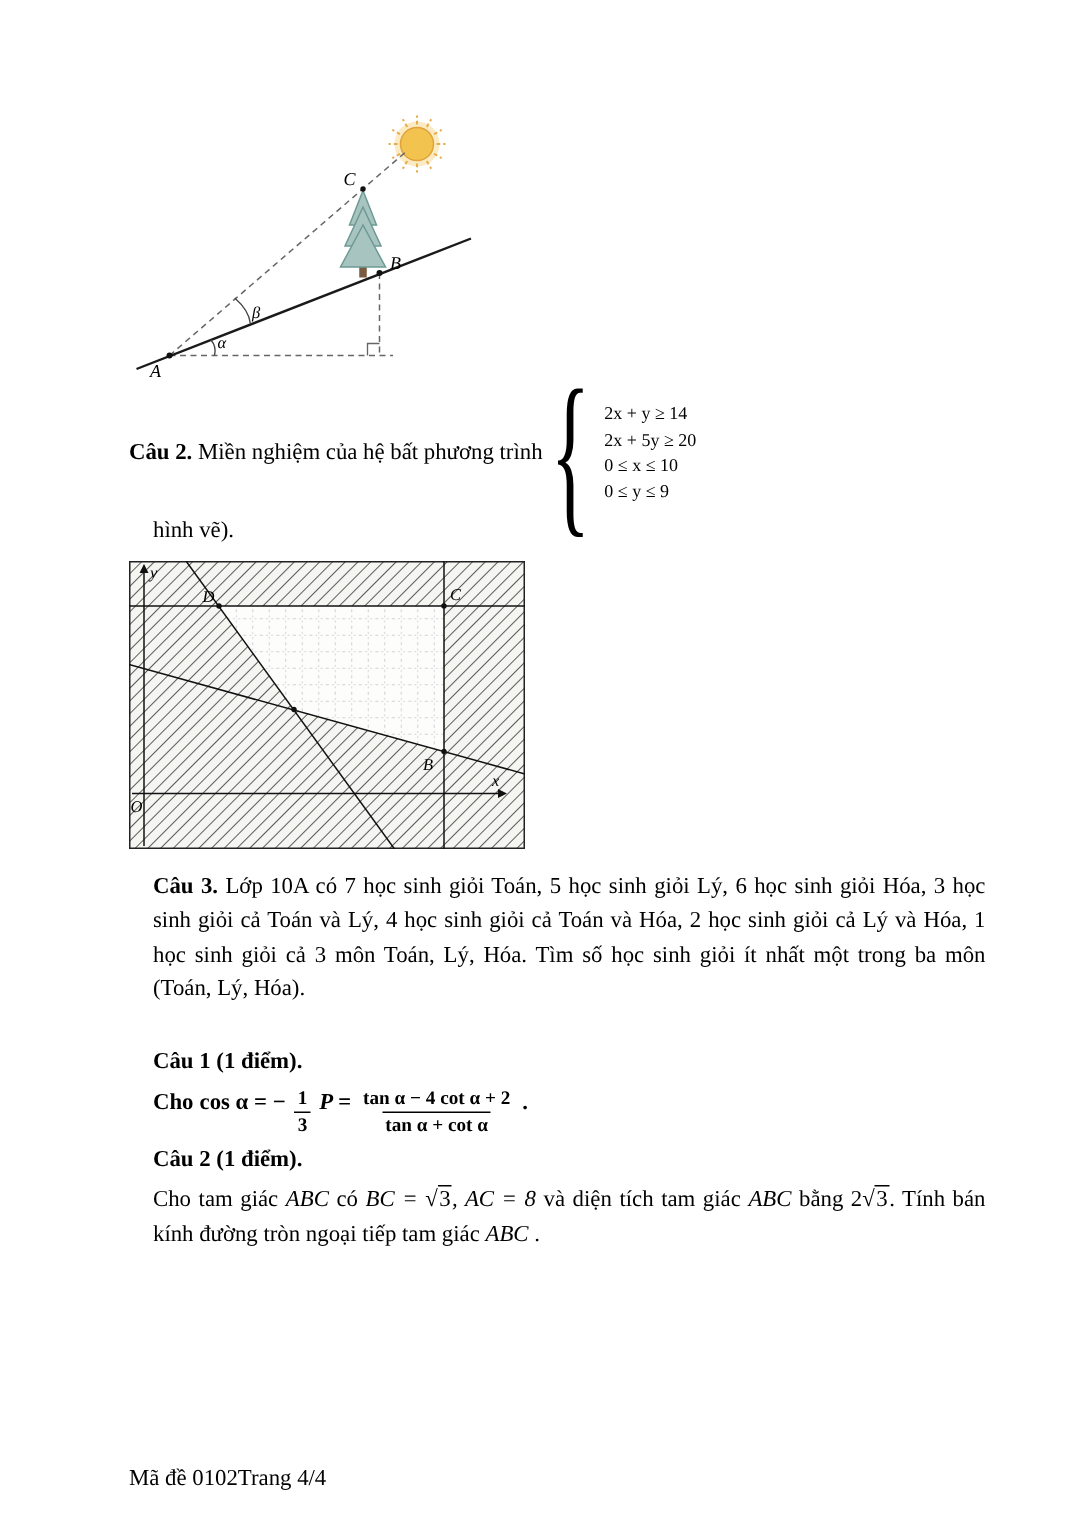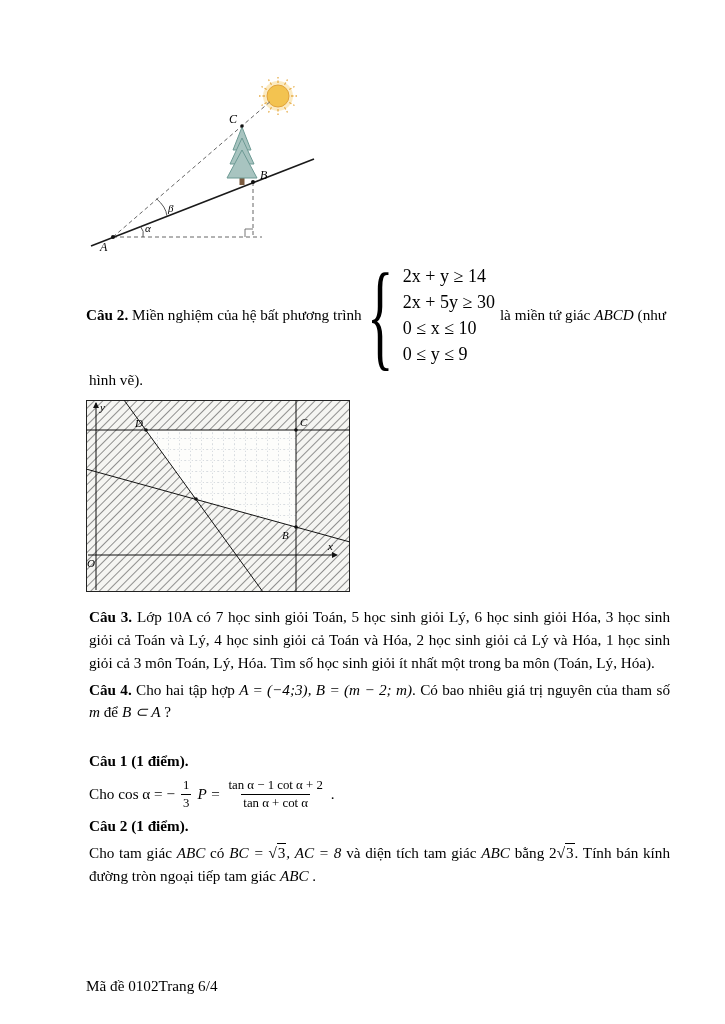--- a/index.html
+++ b/index.html
@@ -6,43 +6,43 @@
   body { margin: 0; background: #ffffff; }
   .page {
     position: relative;
     width: 725px; height: 1024px;
     padding: 64px 52px 26px 86px;
     font-family: "Liberation Serif", serif;
     font-size: 15.2px; line-height: 1.5; color: #000;
     display: flex; flex-direction: column;
     background: #fff;
   }
-  .p { margin: 2px 3px; text-align: justify; }
+  .p { margin: 2px 16px; text-align: justify; }
   .bold { font-weight: bold; }
   b { font-weight: bold; }
   .mi { font-style: italic; }
   .illus { margin: 0 0 2px 0; align-self: flex-start; }
   .graph { margin: 6px 0 12px 0; align-self: flex-start; }
   .cau2-row { display: flex; align-items: center; gap: 5px; margin: 2px 0 0 0; }
   .cau2-row .txt { flex: 0 1 auto; }
   .system { display: inline-flex; align-items: center; }
   .brace {
     font-size: 92px; line-height: 0.85; font-family: "Liberation Serif", serif;
     transform: scale(0.6, 1.3); transform-origin: left center;
     margin-right: -8px; display: inline-block; font-weight: 400;
   }
-  .sys-lines { display: flex; flex-direction: column; font-size: 18px; line-height: 1.45; }
+  .sys-lines { display: flex; flex-direction: column; font-size: 12px; line-height: 1.45; }
   .frac {
     display: inline-flex; flex-direction: column; align-items: center;
     font-size: 12.8px; line-height: 1.3; vertical-align: middle;
     margin: 0 2px; text-align: center;
   }
   .frac .den { border-top: 1px solid #000; padding: 0 2px; }
   .frac .num { padding: 0 2px; }
-  .flexline { display: flex; align-items: center; flex-wrap: wrap; column-gap: 4px; text-align: left; }
+  .flexline { display: flex; align-items: flex-start; flex-wrap: wrap; column-gap: 4px; text-align: left; font-weight: bold; }
   .sqrt { white-space: nowrap; }
   .sqrt .rad { border-top: 1.2px solid #000; padding: 0 1px; }
   .spacer { height: 22px; }
   .footer { margin-top: auto; display: flex; justify-content: flex-start; font-size: 15.2px; }
   svg text { font-family: "Liberation Serif", serif; }
   .svg-ital { font-style: italic; }
 </style>
 </head>
 <body>
 
@@ -98,26 +98,25 @@
     <text x="59" y="168" font-size="11" class="svg-ital">α</text>
     <text x="82" y="148" font-size="11" class="svg-ital">β</text>
   </svg>
 
   <div class="cau2-row">
     <span class="txt"><b>Câu 2.</b><span> Miền nghiệm của hệ bất phương trình</span></span>
     <span class="system">
       <span class="brace">{</span>
       <span class="sys-lines">
         <span>2x + y ≥ 14</span>
-        <span>2x + 5y ≥ 30</span>
+        <span>2x + 5y ≥ 20</span>
         <span>0 ≤ x ≤ 10</span>
         <span>0 ≤ y ≤ 9</span>
       </span>
     </span>
-    <span class="txt"><span>là miền tứ giác </span><span class="mi">ABCD</span><span> (như</span></span>
   </div>
   <p class="p"><span>hình vẽ).</span></p>
 
   <svg class="graph" width="264" height="192" viewBox="0 0 264 192">
     <defs>
       <pattern id="hatch" patternUnits="userSpaceOnUse" width="6" height="6" patternTransform="rotate(45)">
         <rect width="6" height="6" fill="#f5f5f2"></rect>
         <line x1="0" y1="0" x2="0" y2="6" stroke="#3a3a3a" stroke-width="1.1"></line>
       </pattern>
       <pattern id="gridDots" patternUnits="userSpaceOnUse" width="11" height="11">
@@ -145,42 +144,41 @@
     <text x="242" y="150" font-size="11" class="svg-ital">x</text>
     <text x="1" y="167" font-size="11" class="svg-ital">O</text>
     <text x="49" y="27" font-size="11" class="svg-ital">D</text>
     <text x="214" y="26" font-size="11" class="svg-ital">C</text>
     <text x="196" y="139" font-size="11" class="svg-ital">B</text>
   </svg>
 
 
   <p class="p"><b>Câu 3.</b><span> Lớp 10A có 7 học sinh giỏi Toán, 5 học sinh giỏi Lý, 6 học sinh giỏi Hóa, 3 học sinh giỏi cả Toán và Lý, 4 học sinh giỏi cả Toán và Hóa, 2 học sinh giỏi cả Lý và Hóa, 1 học sinh giỏi cả 3 môn Toán, Lý, Hóa. Tìm số học sinh giỏi ít nhất một trong ba môn (Toán, Lý, Hóa).</span></p>
 
-  <p class="p"><b>Câu 4.</b><span> Cho hai tập hợp </span><span class="mi">A = (−4;3), B = (m − 2; m)</span><span>. Có bao nhiêu giá trị nguyên của tham số </span><span class="mi">m</span><span> để </span><span class="mi">B ⊂ A</span><span> ?</span></p>
 
   <div class="spacer"></div>
 
 
   <p class="p bold">Câu 1 (1 điểm).</p>
   <p class="p flexline">
     <span>Cho</span>
       <span>cos α = −</span>
       <span class="frac">
         <span class="num">1</span>
         <span class="den">3</span>
       </span>
       <span class="mi">P =</span>
       <span class="frac">
-        <span class="num">tan α − 1 cot α + 2</span>
+        <span class="num">tan α − 4 cot α + 2</span>
         <span class="den">tan α + cot α</span>
       </span>
       <span>.</span>
   </p>
 
   <p class="p bold">Câu 2 (1 điểm).</p>
   <p class="p"><span>Cho tam giác </span><span class="mi">ABC</span><span> có </span><span class="mi">BC = </span><span class="sqrt"><span>√</span><span class="rad">3</span></span><span class="mi">, AC = 8</span><span> và diện tích tam giác </span><span class="mi">ABC</span><span> bằng </span><span><span>2</span><span class="sqrt"><span>√</span><span class="rad">3</span></span></span><span>. Tính bán kính đường tròn ngoại tiếp tam giác </span><span class="mi">ABC</span><span> .</span></p>
 
   <div class="footer">
     <span>Mã đề 0102</span>
-    <span>Trang 6/4</span>
+    <span>Trang 4/4</span>
   </div>
 
 </div>
 
 </body></html>

